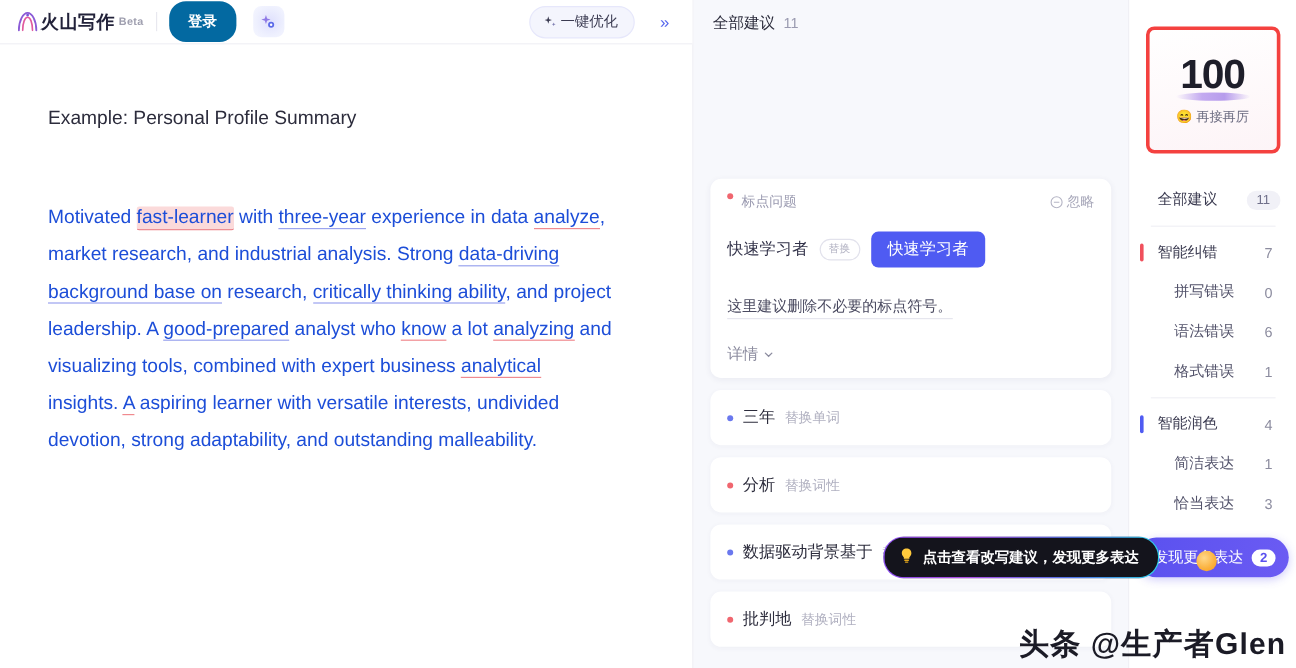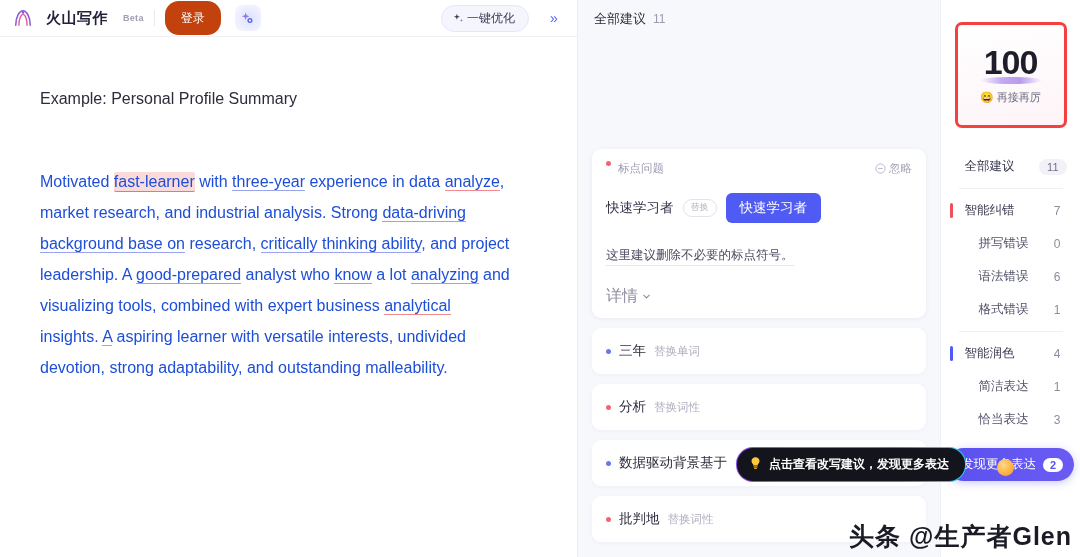--- a/index.html
+++ b/index.html
@@ -19,35 +19,35 @@
     border-right: 1px solid #ececf2;
     position: relative;
   }
   .topbar {
     height: 37px; flex: 0 0 37px;
     display: flex; align-items: center;
     padding: 0 10px 0 12px;
     border-bottom: 1px solid #f0f0f5;
     background: #fff;
   }
-  .brand { display: flex; align-items: center; gap: 12px; }
+  .brand { display: flex; align-items: center; gap: 0; }
   .volcano-icon { width: 22px; height: 20px; display: block; }
   .brand-name {
     font-size: 15px; font-weight: 700; color: #22223a;
     letter-spacing: 0.5px;
   }
   .beta-tag {
     font-size: 9px; color: #a0a0b0; font-weight: 600;
     margin-left: 3px; letter-spacing: .3px;
   }
   .vsep { width: 1px; height: 16px; background: #e8e8ef; margin: 0 10px; }
   .login-btn {
-    background: #c2410c; color: #fff; font-size: 12px;
+    background: #0369a1; color: #fff; font-size: 12px;
     padding: 11px 16px; border-radius: 14px; border: none;
-    cursor: pointer; font-weight: 400; line-height: 1;
+    cursor: pointer; font-weight: 700; line-height: 1;
   }
   .sparkle-sq {
     width: 26px; height: 26px; margin-left: 14px;
     border-radius: 7px;
     background: radial-gradient(circle at 55% 50%, #dfe0fd 0%, #eef0fe 60%, #f6f7ff 100%);
     display: flex; align-items: center; justify-content: center;
     cursor: pointer;
   }
   .topbar-right { margin-left: auto; display: flex; align-items: center; gap: 0; }
   .optimize-btn {
@@ -123,21 +123,21 @@
   .new-word {
     background: #4f5bf2; color: #fff; font-size: 13.5px;
     padding: 6px 14px; border-radius: 6px; cursor: pointer;
   }
   .card-desc {
     font-size: 12.5px; color: #4a4a60; margin-top: 20px;
     border-bottom: 1px solid #e6e6ee; padding-bottom: 1px;
     display: inline-block;
   }
   .card-more {
-    margin-top: 20px; font-size: 16px; color: #8d8da0;
+    margin-top: 20px; font-size: 13px; color: #8d8da0;
     display: flex; align-items: center; gap: 4px; cursor: pointer;
   }
 
   .srow {
     background: #fff; border-radius: 9px;
     margin-top: 10px; padding: 14px 14px;
     display: flex; align-items: center;
     box-shadow: 0 1px 4px rgba(40,40,90,.04);
   }
   .srow .w { font-size: 13.5px; color: #2c2c3c; margin-left: 8px; }

